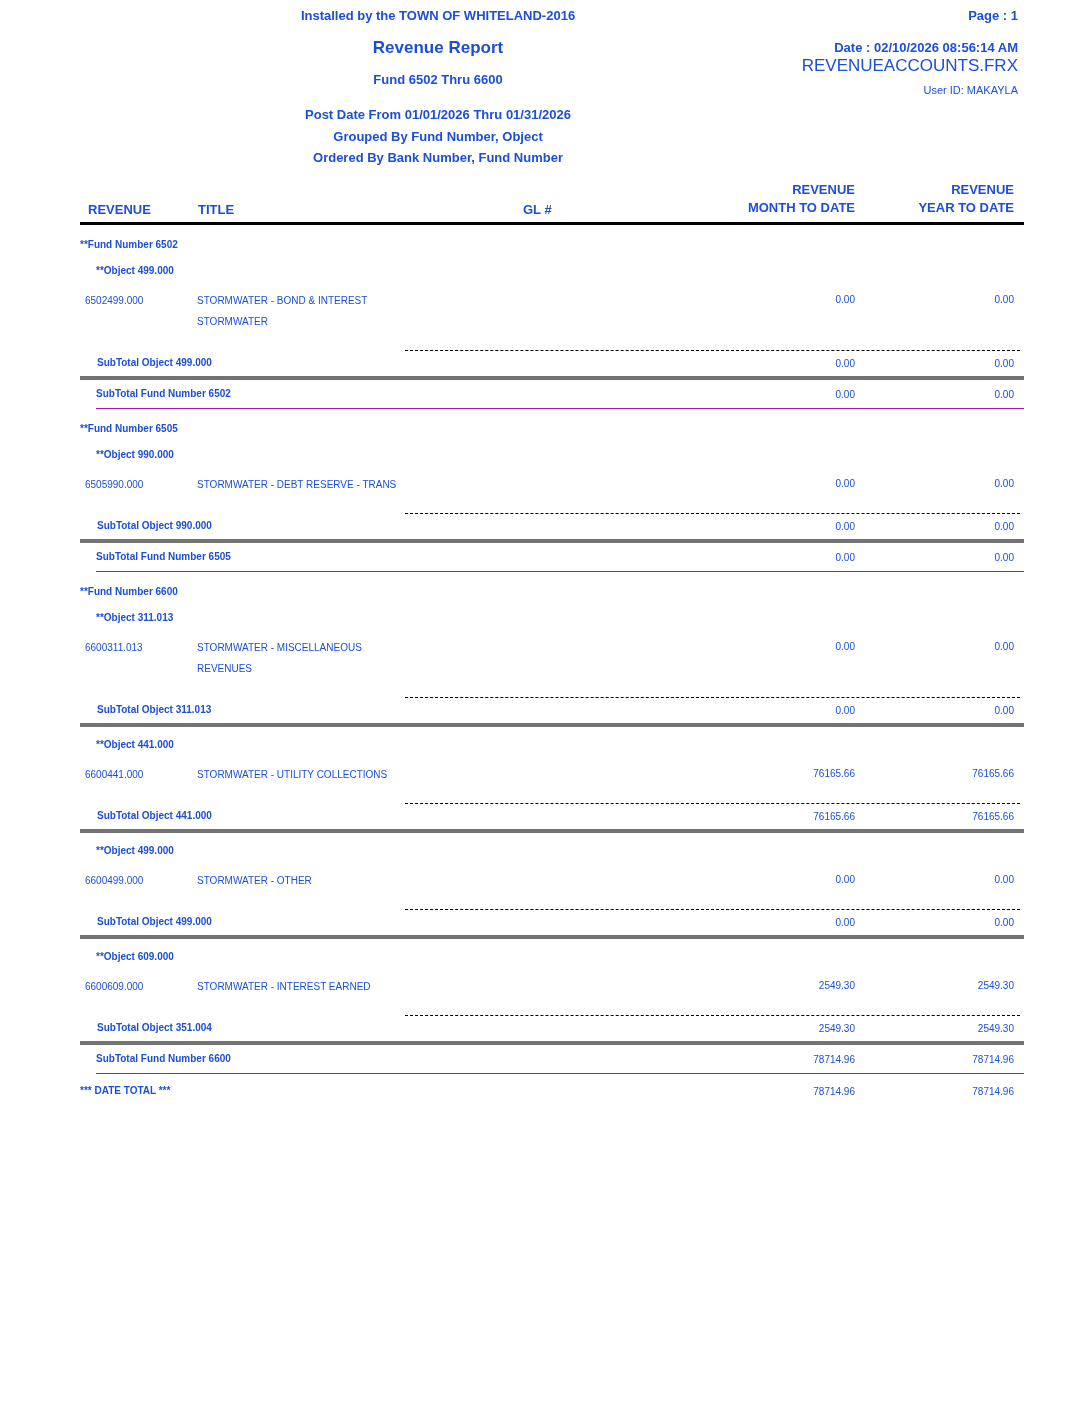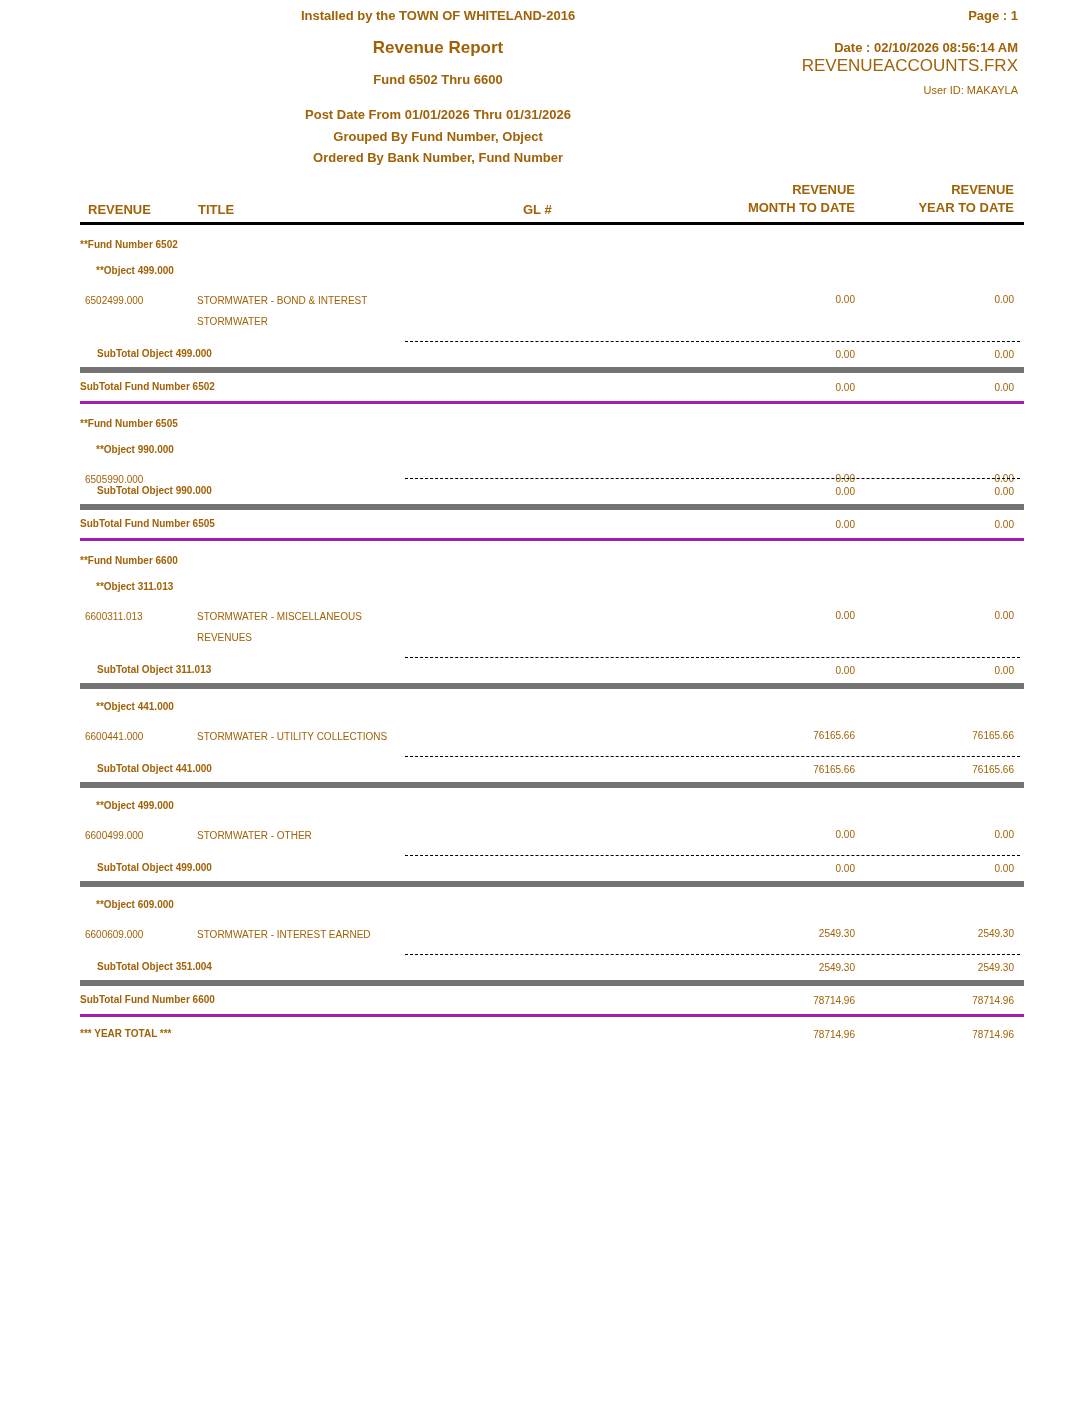--- a/index.html
+++ b/index.html
@@ -1,18 +1,18 @@
 <!DOCTYPE html>
 <html><head>
 <meta charset="utf-8">
 <style>
   html,body { margin:0; padding:0; background:#ffffff; }
   .page {
     position:relative; width:1088px; height:1408px; background:#ffffff;
-    font-family:"Liberation Sans","DejaVu Sans",sans-serif; color:#a16207;
+    font-family:"Liberation Sans","DejaVu Sans",sans-serif; color:#1d4ed8;
     overflow:hidden;
     border-radius:28px;
   }
   
   .hdr-center {
     position:absolute; left:138px; top:8px; width:600px;
     text-align:center; font-weight:bold; font-size:13px; line-height:16px;
   }
   .hdr-center .rpt-title { font-size:17px; line-height:20px; margin-top:14px; }
   .hdr-center .fund-range { margin-top:14px; }
@@ -44,31 +44,31 @@
   .tbody { position:absolute; left:80px; top:225px; width:944px; font-size:10px; }
 
   .r-fund    { position:relative; padding-top:12px; font-weight:bold; line-height:16px; }
   .r-object  { position:relative; padding:10px 0 0 16px; font-weight:bold; line-height:16px; }
 
   .r-account { position:relative; padding-top:11px; line-height:21px; font-weight:normal; }
   .acct-num  { position:absolute; left:5px; top:11px; line-height:21px; }
   .acct-title{ margin-left:117px; width:430px; }
 
   .r-subobj  {
-    position:relative; margin-top:9px; padding:5px 0 5px 0;
-    border-bottom:6px solid #737373; font-weight:bold; line-height:16px;
+    position:relative; margin-top:18px; padding:5px 0 5px 0;
+    border-bottom:4px solid #737373; font-weight:bold; line-height:16px;
   }
   .r-subobj .lbl { margin-left:17px; }
   .dash {
     position:absolute; top:0; left:325px; right:4px; height:0;
     border-top:1px dashed #000;
   }
   .r-subfund {
     position:relative; padding:6px 0;
-    border-bottom:3px solid #a21caf; font-weight:bold; line-height:16px;
+    border-bottom:1px solid #a21caf; font-weight:bold; line-height:16px;margin-left:16px;
   }
   .r-grand   { position:relative; padding-top:9px; font-weight:bold; line-height:16px; }
 
   .amt { position:absolute; line-height:16px; text-align:right; font-weight:normal; }
   .amt-mtd { right:169px; }
   .amt-ytd { right:10px; }
   .r-account .amt { top:13px; }
   .r-subobj  .amt { top:6px; }
   .r-subfund .amt { top:7px; }
   .r-grand   .amt { top:10px; }
@@ -119,20 +119,23 @@
         </div>
         <span class="amt amt-mtd">0.00</span>
         <span class="amt amt-ytd">0.00</span>
       </div>
       <div class="r-subobj"><div class="dash"></div><span class="lbl">SubTotal Object 499.000</span><span class="amt amt-mtd">0.00</span><span class="amt amt-ytd">0.00</span></div>
       <div class="r-subfund"><span>SubTotal Fund Number 6502</span><span class="amt amt-mtd">0.00</span><span class="amt amt-ytd">0.00</span></div>
       <div class="r-fund"><span>**Fund Number 6505</span></div>
       <div class="r-object"><span>**Object 990.000</span></div>
       <div class="r-account">
         <span class="acct-num">6505990.000</span>
+        <div class="acct-title">
+          <div>STORMWATER - DEBT RESERVE - TRANS</div>
+        </div>
         <span class="amt amt-mtd">0.00</span>
         <span class="amt amt-ytd">0.00</span>
       </div>
       <div class="r-subobj"><div class="dash"></div><span class="lbl">SubTotal Object 990.000</span><span class="amt amt-mtd">0.00</span><span class="amt amt-ytd">0.00</span></div>
       <div class="r-subfund"><span>SubTotal Fund Number 6505</span><span class="amt amt-mtd">0.00</span><span class="amt amt-ytd">0.00</span></div>
       <div class="r-fund"><span>**Fund Number 6600</span></div>
       <div class="r-object"><span>**Object 311.013</span></div>
       <div class="r-account">
         <span class="acct-num">6600311.013</span>
         <div class="acct-title">
@@ -167,16 +170,16 @@
       <div class="r-account">
         <span class="acct-num">6600609.000</span>
         <div class="acct-title">
           <div>STORMWATER - INTEREST EARNED</div>
         </div>
         <span class="amt amt-mtd">2549.30</span>
         <span class="amt amt-ytd">2549.30</span>
       </div>
       <div class="r-subobj"><div class="dash"></div><span class="lbl">SubTotal Object 351.004</span><span class="amt amt-mtd">2549.30</span><span class="amt amt-ytd">2549.30</span></div>
       <div class="r-subfund"><span>SubTotal Fund Number 6600</span><span class="amt amt-mtd">78714.96</span><span class="amt amt-ytd">78714.96</span></div>
-      <div class="r-grand"><span>*** YEAR TOTAL ***</span><span class="amt amt-mtd">78714.96</span><span class="amt amt-ytd">78714.96</span></div>
+      <div class="r-grand"><span>*** DATE TOTAL ***</span><span class="amt amt-mtd">78714.96</span><span class="amt amt-ytd">78714.96</span></div>
     </div>
 
 </div>
 
 </body></html>

